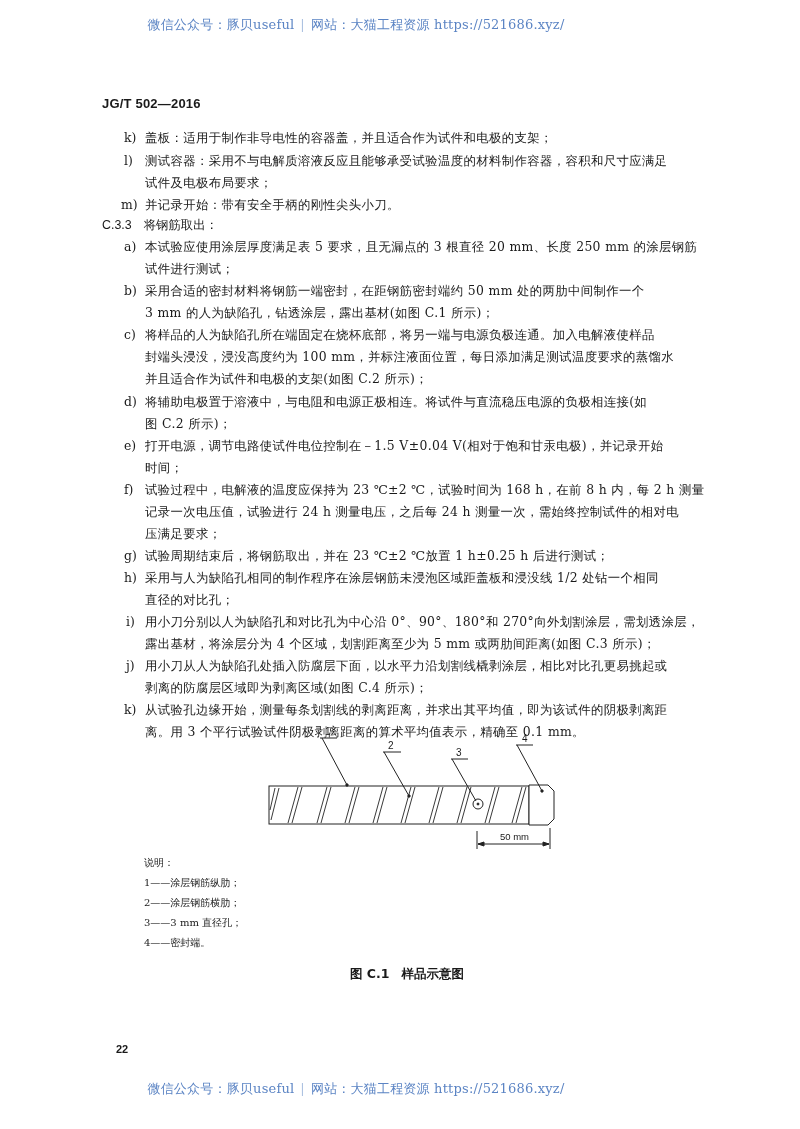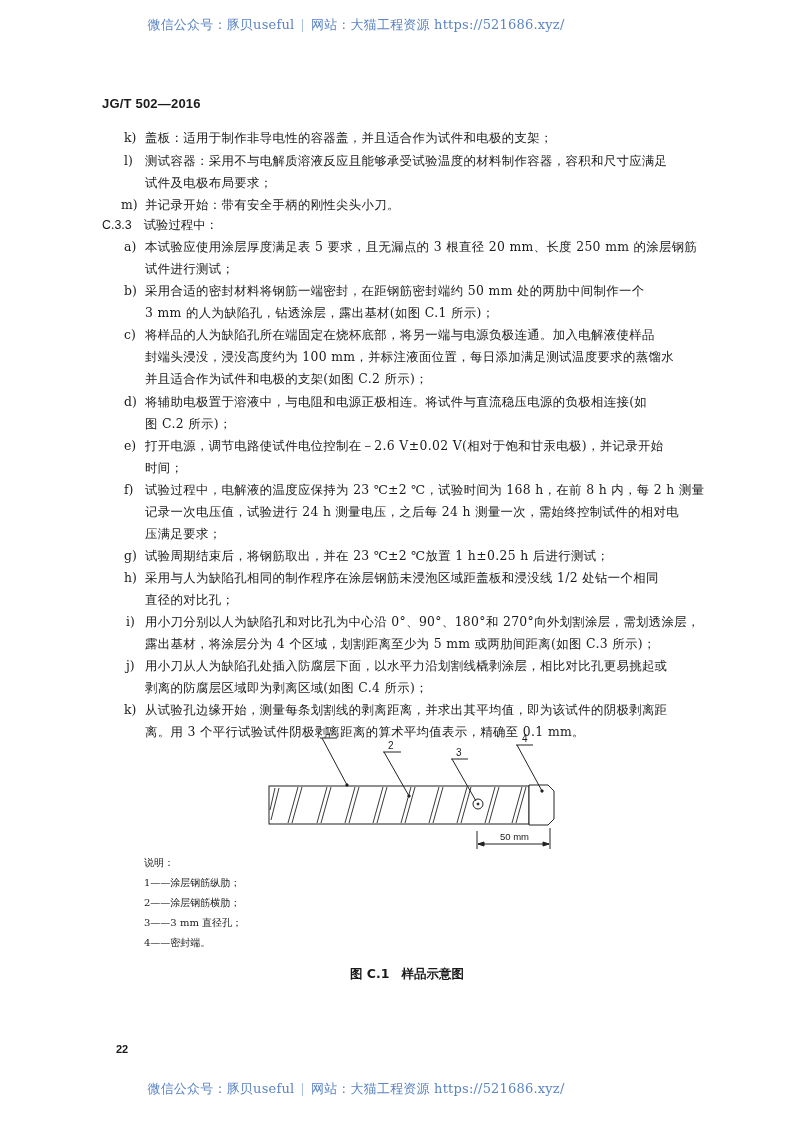--- a/index.html
+++ b/index.html
@@ -70,42 +70,42 @@
   <span class="line" style="left:145px;top:132px">盖板：适用于制作非导电性的容器盖，并且适合作为试件和电极的支架；</span>
 
   <span class="marker" style="left:124px;top:155px">l)</span>
   <span class="line" style="left:145px;top:155px">测试容器：采用不与电解质溶液反应且能够承受试验温度的材料制作容器，容积和尺寸应满足</span>
   <span class="line" style="left:145px;top:177px">试件及电极布局要求；</span>
 
   <span class="marker" style="left:121px;top:199px">m)</span>
   <span class="line" style="left:145px;top:199px">并记录开始：带有安全手柄的刚性尖头小刀。</span>
 
   <div class="section-head" style="left:102px;top:219px">
-    <span class="num">C.3.3</span><span>试验过程中：</span>
+    <span class="num">C.3.3</span><span>将钢筋取出：</span>
   </div>
 
   <span class="marker" style="left:124px;top:241px">a)</span>
   <span class="line" style="left:145px;top:241px">本试验应使用涂层厚度满足表 5 要求，且无漏点的 3 根直径 20 mm、长度 250 mm 的涂层钢筋</span>
   <span class="line" style="left:145px;top:263px">试件进行测试；</span>
 
   <span class="marker" style="left:124px;top:285px">b)</span>
   <span class="line" style="left:145px;top:285px">采用合适的密封材料将钢筋一端密封，在距钢筋密封端约 50 mm 处的两肋中间制作一个</span>
   <span class="line" style="left:145px;top:307px">3 mm 的人为缺陷孔，钻透涂层，露出基材(如图 C.1 所示)；</span>
 
   <span class="marker" style="left:124px;top:329px">c)</span>
   <span class="line" style="left:145px;top:329px">将样品的人为缺陷孔所在端固定在烧杯底部，将另一端与电源负极连通。加入电解液使样品</span>
   <span class="line" style="left:145px;top:351px">封端头浸没，浸没高度约为 100 mm，并标注液面位置，每日添加满足测试温度要求的蒸馏水</span>
   <span class="line" style="left:145px;top:373px">并且适合作为试件和电极的支架(如图 C.2 所示)；</span>
 
   <span class="marker" style="left:124px;top:396px">d)</span>
   <span class="line" style="left:145px;top:396px">将辅助电极置于溶液中，与电阻和电源正极相连。将试件与直流稳压电源的负极相连接(如</span>
   <span class="line" style="left:145px;top:418px">图 C.2 所示)；</span>
 
   <span class="marker" style="left:124px;top:440px">e)</span>
-  <span class="line" style="left:145px;top:440px">打开电源，调节电路使试件电位控制在－2.6 V±0.02 V(相对于饱和甘汞电极)，并记录开始</span>
+  <span class="line" style="left:145px;top:440px">打开电源，调节电路使试件电位控制在－1.5 V±0.04 V(相对于饱和甘汞电极)，并记录开始</span>
   <span class="line" style="left:145px;top:462px">时间；</span>
 
   <span class="marker" style="left:124px;top:484px">f)</span>
   <span class="line" style="left:145px;top:484px">试验过程中，电解液的温度应保持为 23 ℃±2 ℃，试验时间为 168 h，在前 8 h 内，每 2 h 测量</span>
   <span class="line" style="left:145px;top:506px">记录一次电压值，试验进行 24 h 测量电压，之后每 24 h 测量一次，需始终控制试件的相对电</span>
   <span class="line" style="left:145px;top:528px">压满足要求；</span>
 
   <span class="marker" style="left:124px;top:550px">g)</span>
   <span class="line" style="left:145px;top:550px">试验周期结束后，将钢筋取出，并在 23 ℃±2 ℃放置 1 h±0.25 h 后进行测试；</span>
 

